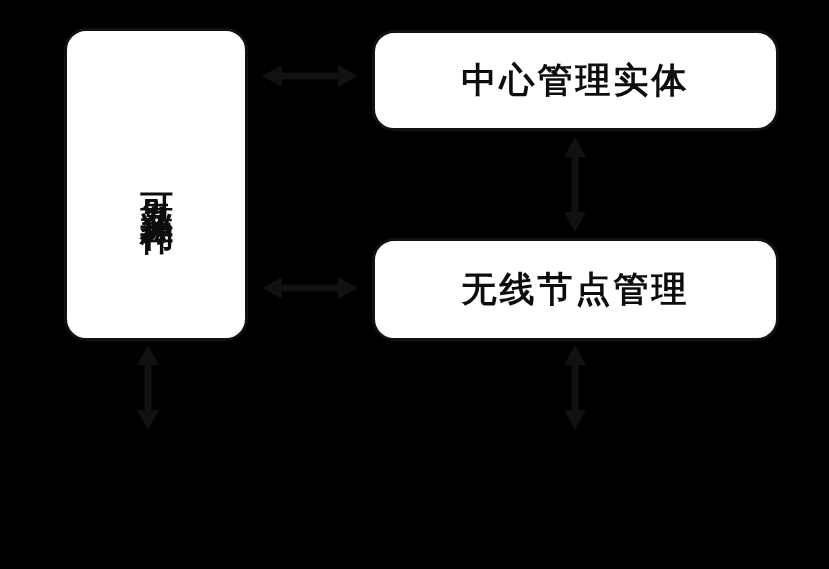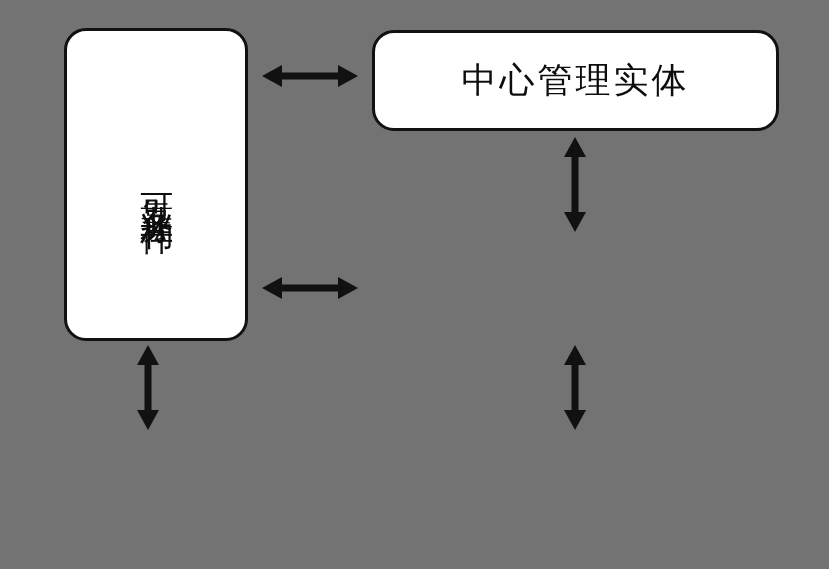--- a/index.html
+++ b/index.html
@@ -7,22 +7,23 @@
     padding: 0;
     background: #ffffff;
   }
   body {
     font-family: "Liberation Serif", "DejaVu Serif", serif;
   }
   #canvas {
     position: relative;
     width: 829px;
     height: 569px;
-    background: #737373;
+    background: #000000;
     overflow: hidden;
+    font-weight: bold;
   }
   .node {
     position: absolute;
     box-sizing: border-box;
     background: #ffffff;
     border: 3px solid #111111;
     border-radius: 22px;
     display: flex;
     align-items: center;
     justify-content: center;
@@ -75,20 +76,23 @@
 <div id="canvas">
 
   <div class="node" id="node-reliable-service-component">
     <span class="node-label vertical">可靠业务构件</span>
   </div>
 
   <div class="node" id="node-central-management-entity">
     <span class="node-label">中心管理实体</span>
   </div>
 
+  <div class="node" id="node-wireless-node-management">
+    <span class="node-label">无线节点管理</span>
+  </div>
 
 
   <svg class="connector" id="conn-component-to-central" viewBox="0 0 128 40" width="128" height="40">
     <line x1="26" y1="20" x2="102" y2="20" stroke="#111111" stroke-width="7"></line>
     <polygon points="16,20 36,9 36,31" fill="#111111"></polygon>
     <polygon points="112,20 92,9 92,31" fill="#111111"></polygon>
   </svg>
 
   <svg class="connector" id="conn-component-to-wireless" viewBox="0 0 128 40" width="128" height="40">
     <line x1="26" y1="20" x2="102" y2="20" stroke="#111111" stroke-width="7"></line>

